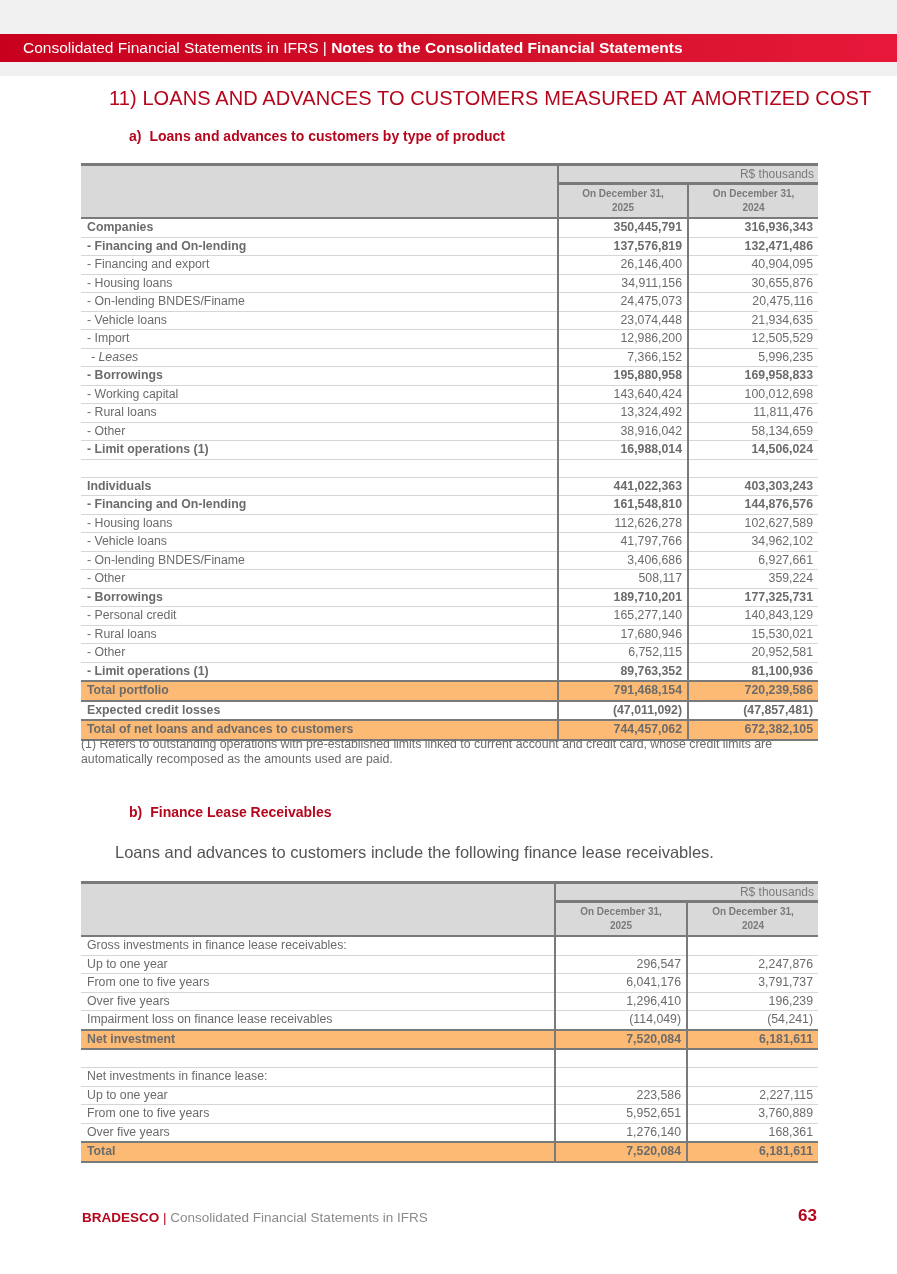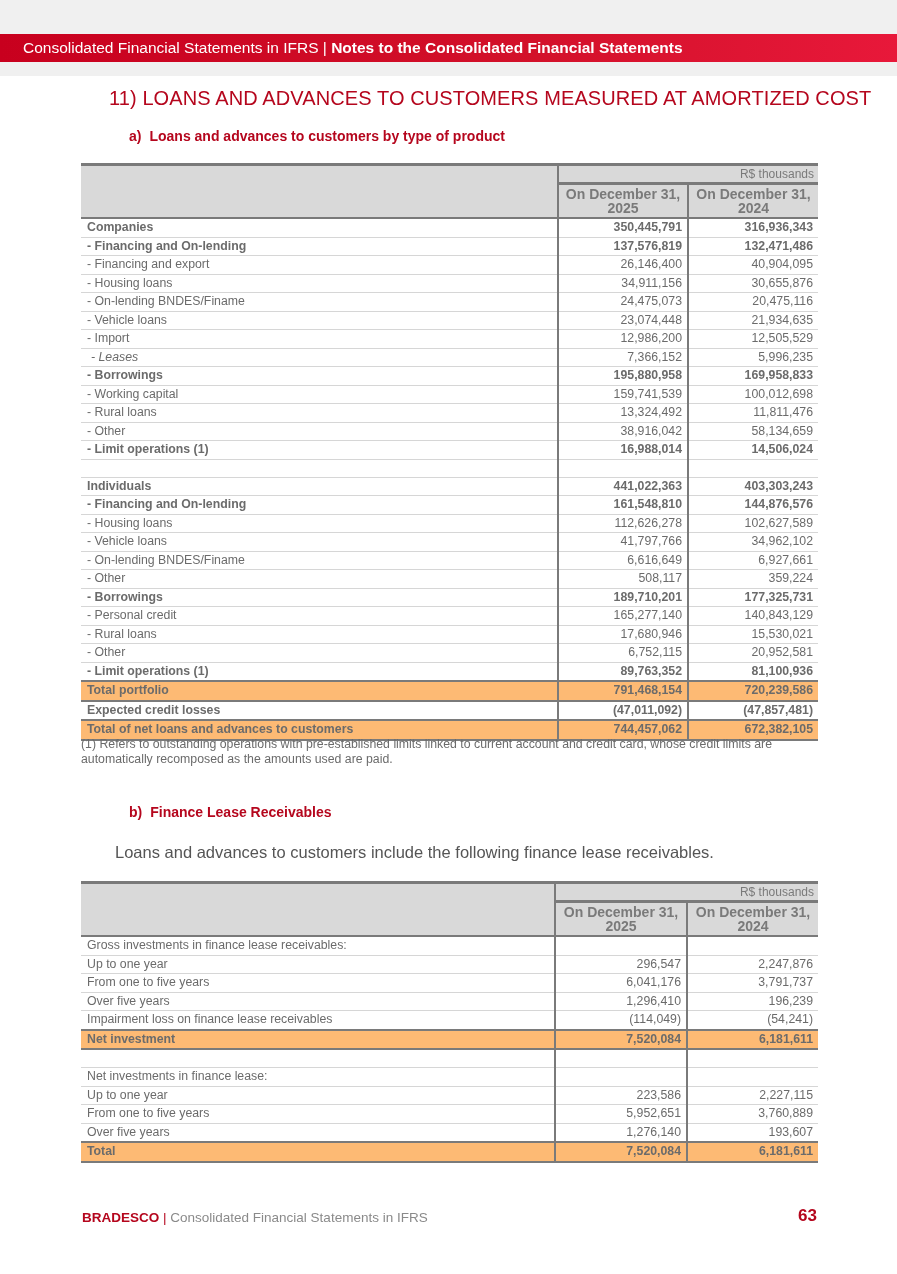--- a/index.html
+++ b/index.html
@@ -31,21 +31,21 @@
     position: absolute; left: 81px; border-collapse: collapse; width: 737px;
     font-size: 12.3px; color: #6b6b6b; table-layout: fixed;
   }
   table.fin td { padding: 0 4px 0 6px; height: 17.5px; line-height: 17.5px; border-bottom: 1.5px solid #d6d6d6; white-space: nowrap; overflow: hidden; }
   table.fin td.num { text-align: right; padding-right: 5px; }
   table.fin td.c1 { border-left: 2px solid #7a7a7a; padding-left: 48px; }
   table.fin td.c2 { border-left: 2px solid #7a7a7a; }
   table.fin tr.head-top td { background: #d9d9d9; border-top: 3px solid #7a7a7a; border-bottom: 3px solid #7a7a7a; height: 16px; line-height: 16px; }
   table.fin tr.head-top td.label-cell { border-bottom: none; }
   table.fin tr.head-top td.unit { text-align: right; font-size: 12px; color: #7a7a7a; }
-  table.fin tr.head-cols td { background: #d9d9d9; text-align: center; font-weight: bold; font-size: 14px; color: #7a7a7a; line-height: 14.5px; height: 30px; border-bottom: 2.5px solid #7a7a7a; white-space: normal; padding: 1px 4px; }
+  table.fin tr.head-cols td { background: #d9d9d9; text-align: center; font-weight: bold; font-size: 10px; color: #7a7a7a; line-height: 14.5px; height: 30px; border-bottom: 2.5px solid #7a7a7a; white-space: normal; padding: 1px 16px; }
   table.fin tr.bold td { font-weight: bold; }
   table.fin tr.italic td.lbl { font-style: italic; padding-left: 10px; }
   table.fin tr.total td { background: #fdba74; font-weight: bold; border-top: 2.5px solid #7a7a7a; border-bottom: 2.5px solid #7a7a7a; }
   table.fin tr.ecl td { font-weight: bold; border-bottom: 2.5px solid #7a7a7a; margin-left: 12px; }
   table.fin tr.blank td { height: 17px; }
   .footnote { position: absolute; left: 81px; top: 737px; width: 740px; font-size: 12.3px; color: #6b6b6b; line-height: 15px; }
   .footer { position: absolute; left: 82px; top: 1210px; font-size: 13.5px; color: #8a8a8a; white-space: nowrap; }
   .footer .brand { color: #b5061d; font-weight: bold; }
   .footer .sep { color: #b5061d; }
   .page-num { position: absolute; right: 80px; top: 1206px; font-size: 17px; font-weight: bold; color: #b5061d; }
@@ -123,21 +123,21 @@
         <td class="num c1">7,366,152</td>
         <td class="num c2">5,996,235</td>
       </tr>
       <tr class="bold">
         <td class="lbl">- Borrowings</td>
         <td class="num c1">195,880,958</td>
         <td class="num c2">169,958,833</td>
       </tr>
       <tr class="normal">
         <td class="lbl">- Working capital</td>
-        <td class="num c1">159,741,539</td>
+        <td class="num c1">143,640,424</td>
         <td class="num c2">100,012,698</td>
       </tr>
       <tr class="normal">
         <td class="lbl">- Rural loans</td>
         <td class="num c1">13,324,492</td>
         <td class="num c2">11,811,476</td>
       </tr>
       <tr class="normal">
         <td class="lbl">- Other</td>
         <td class="num c1">38,916,042</td>
@@ -168,21 +168,21 @@
         <td class="num c1">112,626,278</td>
         <td class="num c2">102,627,589</td>
       </tr>
       <tr class="normal">
         <td class="lbl">- Vehicle loans</td>
         <td class="num c1">41,797,766</td>
         <td class="num c2">34,962,102</td>
       </tr>
       <tr class="normal">
         <td class="lbl">- On-lending BNDES/Finame</td>
-        <td class="num c1">6,616,649</td>
+        <td class="num c1">3,406,686</td>
         <td class="num c2">6,927,661</td>
       </tr>
       <tr class="normal">
         <td class="lbl">- Other</td>
         <td class="num c1">508,117</td>
         <td class="num c2">359,224</td>
       </tr>
       <tr class="bold">
         <td class="lbl">- Borrowings</td>
         <td class="num c1">189,710,201</td>
@@ -297,21 +297,21 @@
         <td class="num c2">2,227,115</td>
       </tr>
       <tr class="normal">
         <td class="lbl">From one to five years</td>
         <td class="num c1">5,952,651</td>
         <td class="num c2">3,760,889</td>
       </tr>
       <tr class="normal">
         <td class="lbl">Over five years</td>
         <td class="num c1">1,276,140</td>
-        <td class="num c2">193,607</td>
+        <td class="num c2">168,361</td>
       </tr>
       <tr class="total">
         <td class="lbl">Total</td>
         <td class="num c1">7,520,084</td>
         <td class="num c2">6,181,611</td>
       </tr>
     </tbody>
 </table>
 
 <div class="footer">

